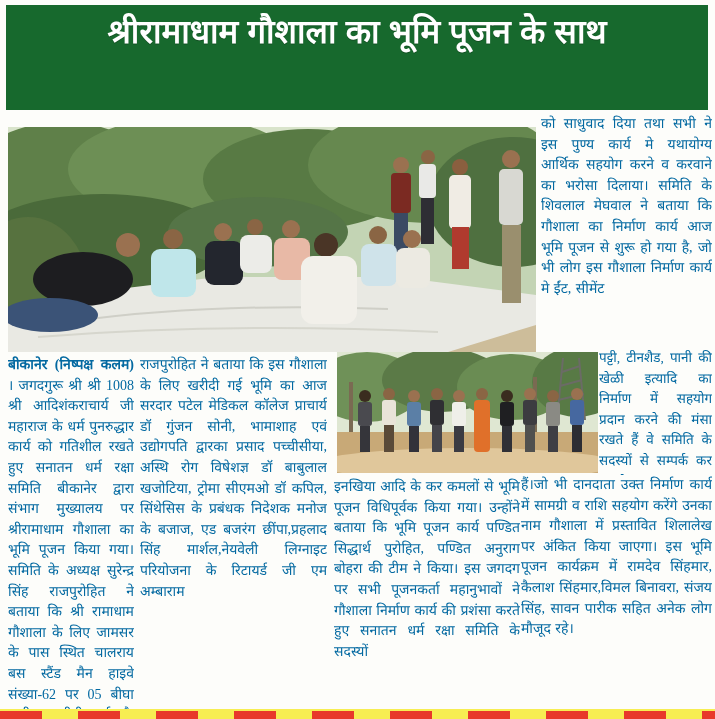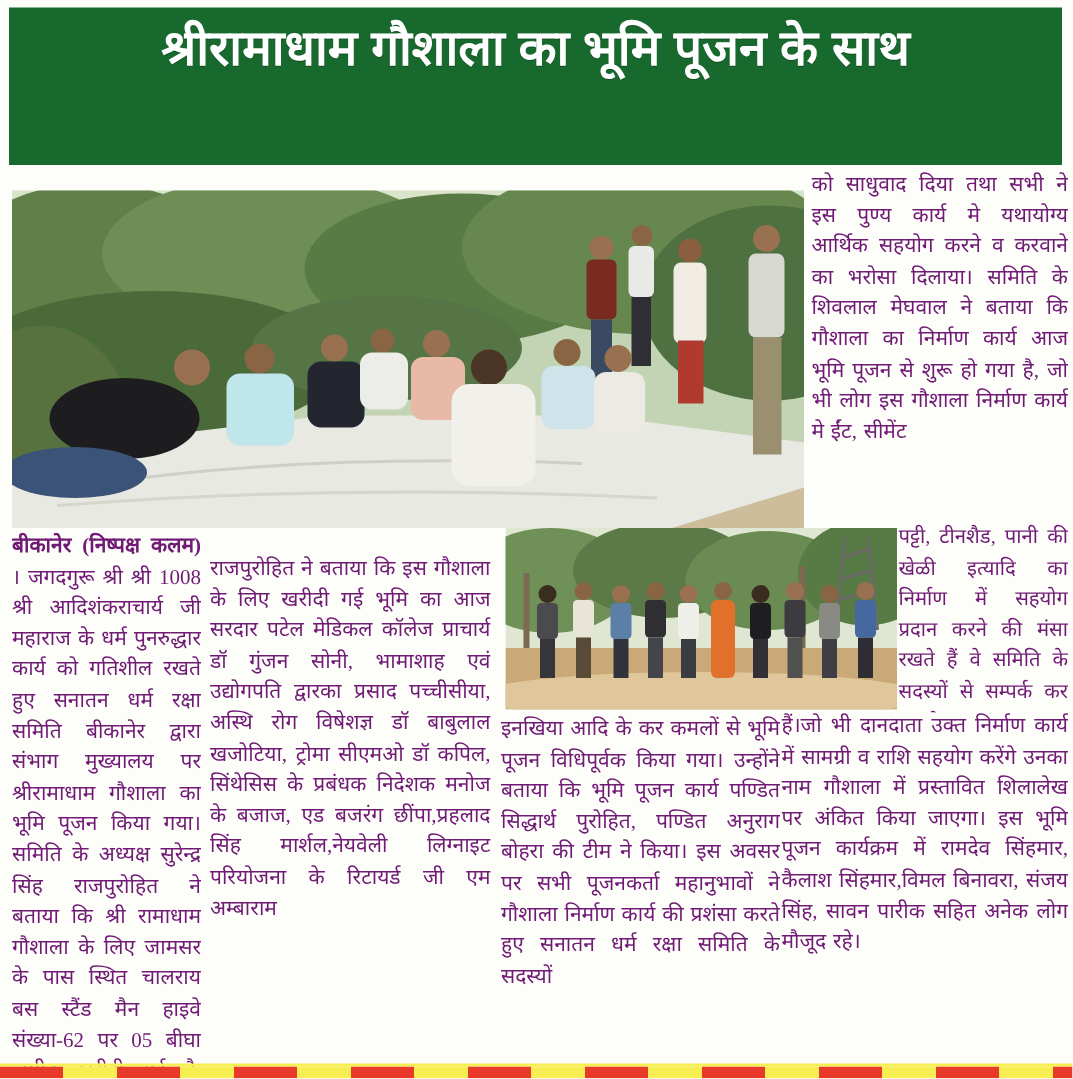--- a/index.html
+++ b/index.html
@@ -23,31 +23,31 @@
   }
   .headline-line.l1 { top:2px; }
   .headline-line.l2 { top:53px; }
   
   .main-photo { position:absolute; left:8px; top:127px; width:528px; height:225px; }
   .secondary-photo { position:absolute; left:337px; top:352px; width:261px; height:121px; }
   .main-photo svg, .secondary-photo svg { display:block; width:100%; height:100%; }
   
   .body-text {
     position:absolute; font-size:14px; line-height:20.6px;
-    text-align:justify; color:#701a75; overflow:hidden;
+    text-align:justify; color:#0369a1; overflow:hidden;
     word-spacing:1px;
   }
   .dateline { font-weight:700;margin-top:32px; }
   .col1  { left:8px;   top:355px; width:126px; height:358px; }
   .col2  { left:140px; top:355px; width:187px; height:358px; }
   .col3  { left:334px; top:477px; width:186px; height:236px; }
   .col4a { left:541px; top:114px; width:171px; height:234px; }
   .col4b { left:599px; top:348px; width:113px; height:127px; font-size:13.5px; }
   .col4c { left:521px; top:475px; width:191px; height:238px;font-family:Liberation Serif, serif; }
-  .col2 .para2 { margin-top:15px; text-indent:0; }
+  .col2 .para2 { margin-top:0; text-indent:0; }
   .col2 p { margin:0; }
   
   .bottom-strip {
     position:absolute; left:0; bottom:0; width:715px; height:8px;
     background:repeating-linear-gradient(90deg,
       #e8392a 0px, #e8392a 42px,
       #f7ee52 42px, #f7ee52 78px);
     border-top:2px solid #f7ee52;
   }
 </style>
@@ -197,21 +197,21 @@
   </div>
 
   <div class="body-text col1">
     <span class="dateline">बीकानेर (निष्पक्ष कलम)</span><span> । जगदगुरू श्री श्री 1008 श्री आदिशंकराचार्य जी महाराज के धर्म पुनरुद्धार कार्य को गतिशील रखते हुए सनातन धर्म रक्षा समिति बीकानेर द्वारा संभाग मुख्यालय पर श्रीरामाधाम गौशाला का भूमि पूजन किया गया।समिति के अध्यक्ष सुरेन्द्र सिंह राजपुरोहित ने बताया कि श्री रामाधाम गौशाला के लिए जामसर के पास स्थित चालराय बस स्टैंड मैन हाइवे संख्या-62 पर 05 बीघा जमीन खरीदी गई है, जिसमें बीकानेर शहर के निराश्रित घायल गौवंश को</span>
   </div>
 
   <div class="body-text col2">
     <p class="para2">राजपुरोहित ने बताया कि इस गौशाला के लिए खरीदी गई भूमि का आज सरदार पटेल मेडिकल कॉलेज प्राचार्य डॉ गुंजन सोनी, भामाशाह एवं उद्योगपति द्वारका प्रसाद पच्चीसीया, अस्थि रोग विषेशज्ञ डॉ बाबुलाल खजोटिया, ट्रोमा सीएमओ डॉ कपिल, सिंथेसिस के प्रबंधक निदेशक मनोज के बजाज, एड बजरंग छींपा,प्रहलाद सिंह मार्शल,नेयवेली लिग्नाइट परियोजना के रिटायर्ड जी एम अम्बाराम</p>
   </div>
 
-  <div class="body-text col3">इनखिया आदि के कर कमलों से भूमि पूजन विधिपूर्वक किया गया। उन्होंने बताया कि भूमि पूजन कार्य पण्डित सिद्धार्थ पुरोहित, पण्डित अनुराग बोहरा की टीम ने किया। इस अवसर पर सभी पूजनकर्ता महानुभावों ने गौशाला निर्माण कार्य की प्रशंसा करते हुए सनातन धर्म रक्षा समिति के सदस्यों</div>
+  <div class="body-text col3">इनखिया आदि के कर कमलों से भूमि पूजन विधिपूर्वक किया गया। उन्होंने बताया कि भूमि पूजन कार्य पण्डित सिद्धार्थ पुरोहित, पण्डित अनुराग बोहरा की टीम ने किया। इस जगदग पर सभी पूजनकर्ता महानुभावों ने गौशाला निर्माण कार्य की प्रशंसा करते हुए सनातन धर्म रक्षा समिति के सदस्यों</div>
 
   <div class="body-text col4a">को साधुवाद दिया तथा सभी ने इस पुण्य कार्य मे यथायोग्य आर्थिक सहयोग करने व करवाने का भरोसा दिलाया। समिति के शिवलाल मेघवाल ने बताया कि गौशाला का निर्माण कार्य आज भूमि पूजन से शुरू हो गया है, जो भी लोग इस गौशाला निर्माण कार्य मे ईंट, सीमेंट</div>
 
   <div class="body-text col4b">पट्टी, टीनशैड, पानी की खेळी इत्यादि का निर्माण में सहयोग प्रदान करने की मंसा रखते हैं वे समिति के सदस्यों से सम्पर्क कर सकते</div>
 
   <div class="body-text col4c">हैं।जो भी दानदाता उक्त निर्माण कार्य में सामग्री व राशि सहयोग करेंगे उनका नाम गौशाला में प्रस्तावित शिलालेख पर अंकित किया जाएगा। इस भूमि पूजन कार्यक्रम में रामदेव सिंहमार, कैलाश सिंहमार,विमल बिनावरा, संजय सिंह, सावन पारीक सहित अनेक लोग मौजूद रहे।</div>
 
   <div class="bottom-strip"></div>
 
 </div>

